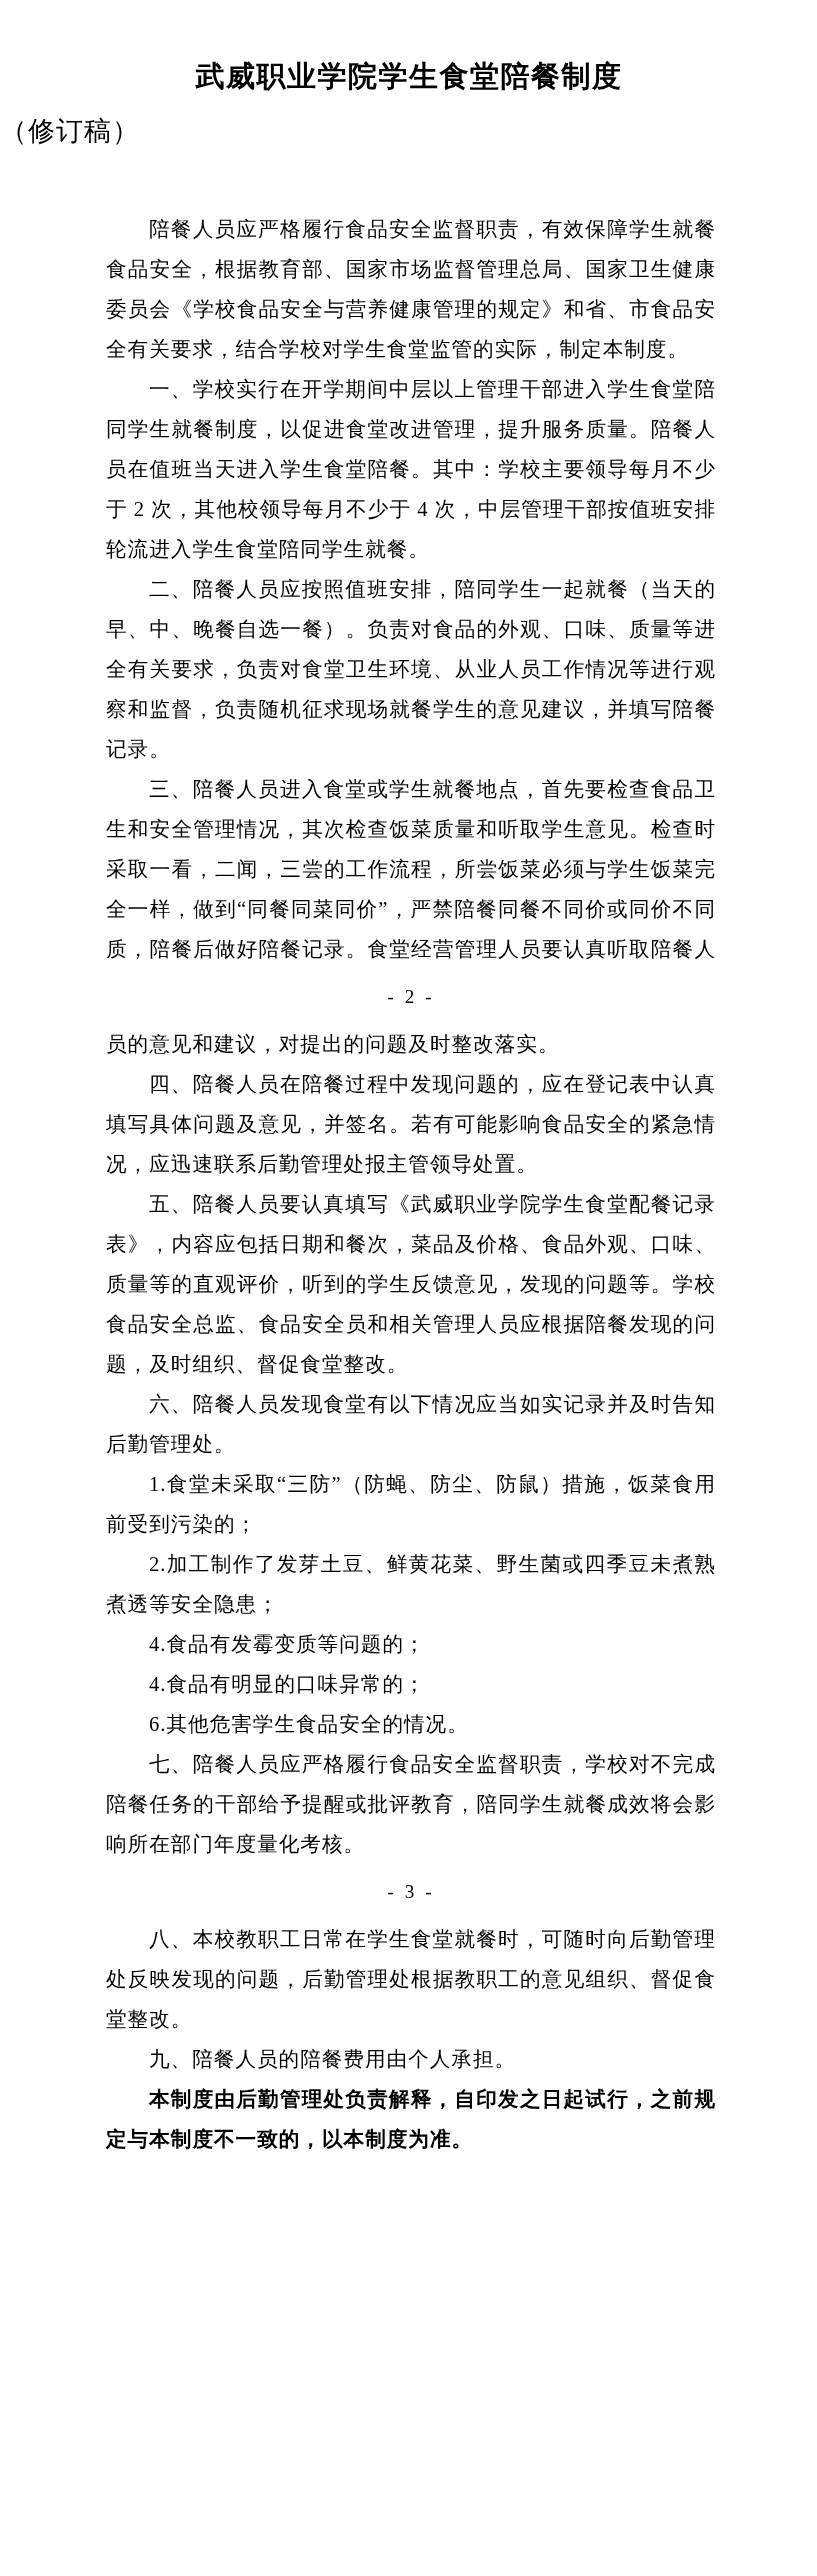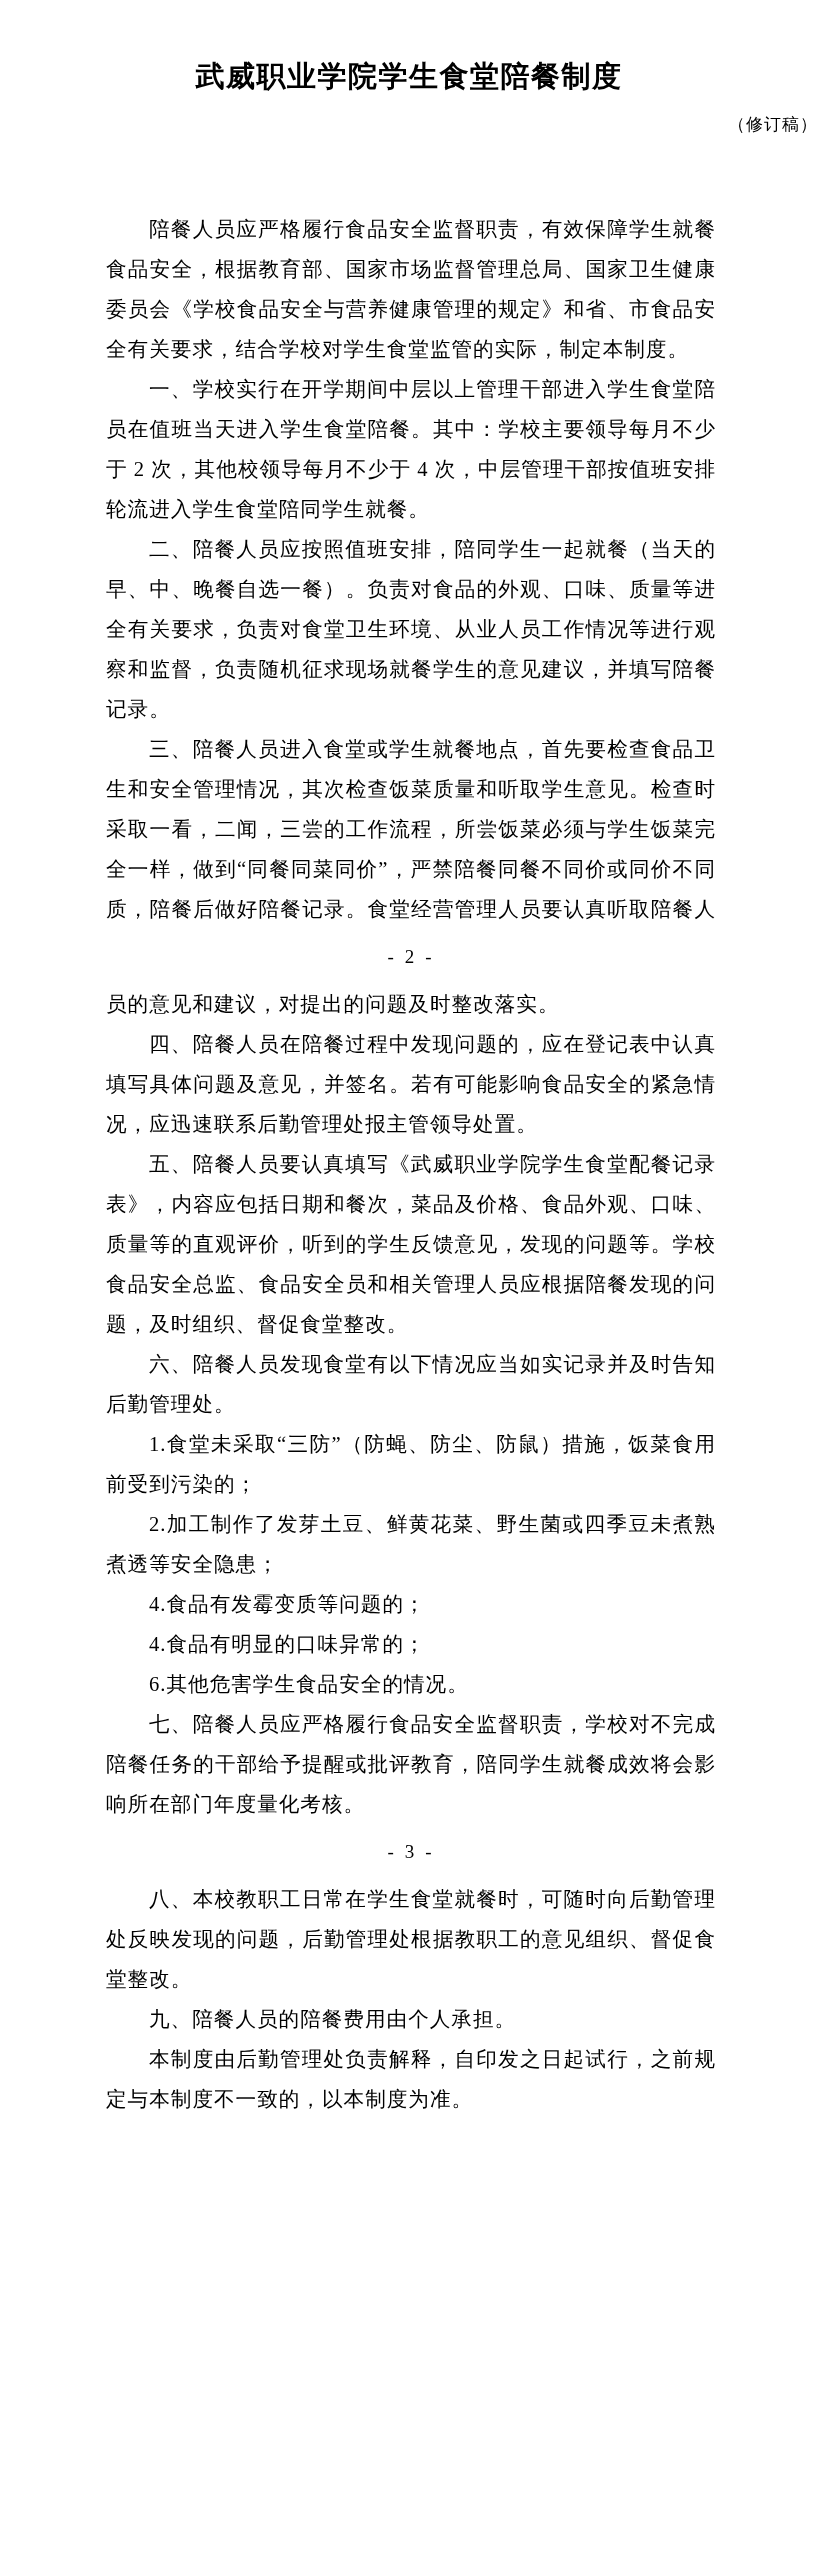--- a/index.html
+++ b/index.html
@@ -21,37 +21,37 @@
     font-size: 29px;
     font-weight: bold;
     letter-spacing: 1.5px;
     white-space: nowrap;
   }
   .doc-subtitle {
     position: absolute;
     top: 113px;
     left: 0;
     width: 100%;
-    text-align: right;
-    font-size: 17px;
+    text-align: left;
+    font-size: 27px;
     letter-spacing: 1px;
     white-space: nowrap;
   }
   .doc-body {
     position: absolute;
     top: 209px;
     left: 106px;
     width: 610px;
     font-size: 20.6px;
     letter-spacing: 1px;
   }
   .ln { height: 40px; line-height: 40px; }
   .ln.ind { text-indent: 43px; }
   .ln.j { text-align: justify; text-align-last: justify; }
-  .ln.b { font-weight: normal; }
+  .ln.b { font-weight: bold; }
   .pagenum {
     height: 55px;
     line-height: 55px;
     text-align: center;
     text-align-last: center;
     font-size: 19px;
     letter-spacing: 3.1px;
     text-indent: 0;
   }
   .spacer4 { height: 649px; }
@@ -63,20 +63,21 @@
 
   <div class="doc-title">武威职业学院学生食堂陪餐制度</div>
   <div class="doc-subtitle">（修订稿）</div>
 
   <div class="doc-body">
     <div class="ln ind j">陪餐人员应严格履行食品安全监督职责，有效保障学生就餐</div>
     <div class="ln j">食品安全，根据教育部、国家市场监督管理总局、国家卫生健康</div>
     <div class="ln j">委员会《学校食品安全与营养健康管理的规定》和省、市食品安</div>
     <div class="ln">全有关要求，结合学校对学生食堂监管的实际，制定本制度。</div>
     <div class="ln ind j">一、学校实行在开学期间中层以上管理干部进入学生食堂陪</div>
+    <div class="ln j">同学生就餐制度，以促进食堂改进管理，提升服务质量。陪餐人</div>
     <div class="ln j">员在值班当天进入学生食堂陪餐。其中：学校主要领导每月不少</div>
     <div class="ln j">于 2 次，其他校领导每月不少于 4 次，中层管理干部按值班安排</div>
     <div class="ln">轮流进入学生食堂陪同学生就餐。</div>
     <div class="ln ind j">二、陪餐人员应按照值班安排，陪同学生一起就餐（当天的</div>
     <div class="ln j">早、中、晚餐自选一餐）。负责对食品的外观、口味、质量等进</div>
     <div class="ln j">全有关要求，负责对食堂卫生环境、从业人员工作情况等进行观</div>
     <div class="ln j">察和监督，负责随机征求现场就餐学生的意见建议，并填写陪餐</div>
     <div class="ln">记录。</div>
     <div class="ln ind j">三、陪餐人员进入食堂或学生就餐地点，首先要检查食品卫</div>
     <div class="ln j">生和安全管理情况，其次检查饭菜质量和听取学生意见。检查时</div>

